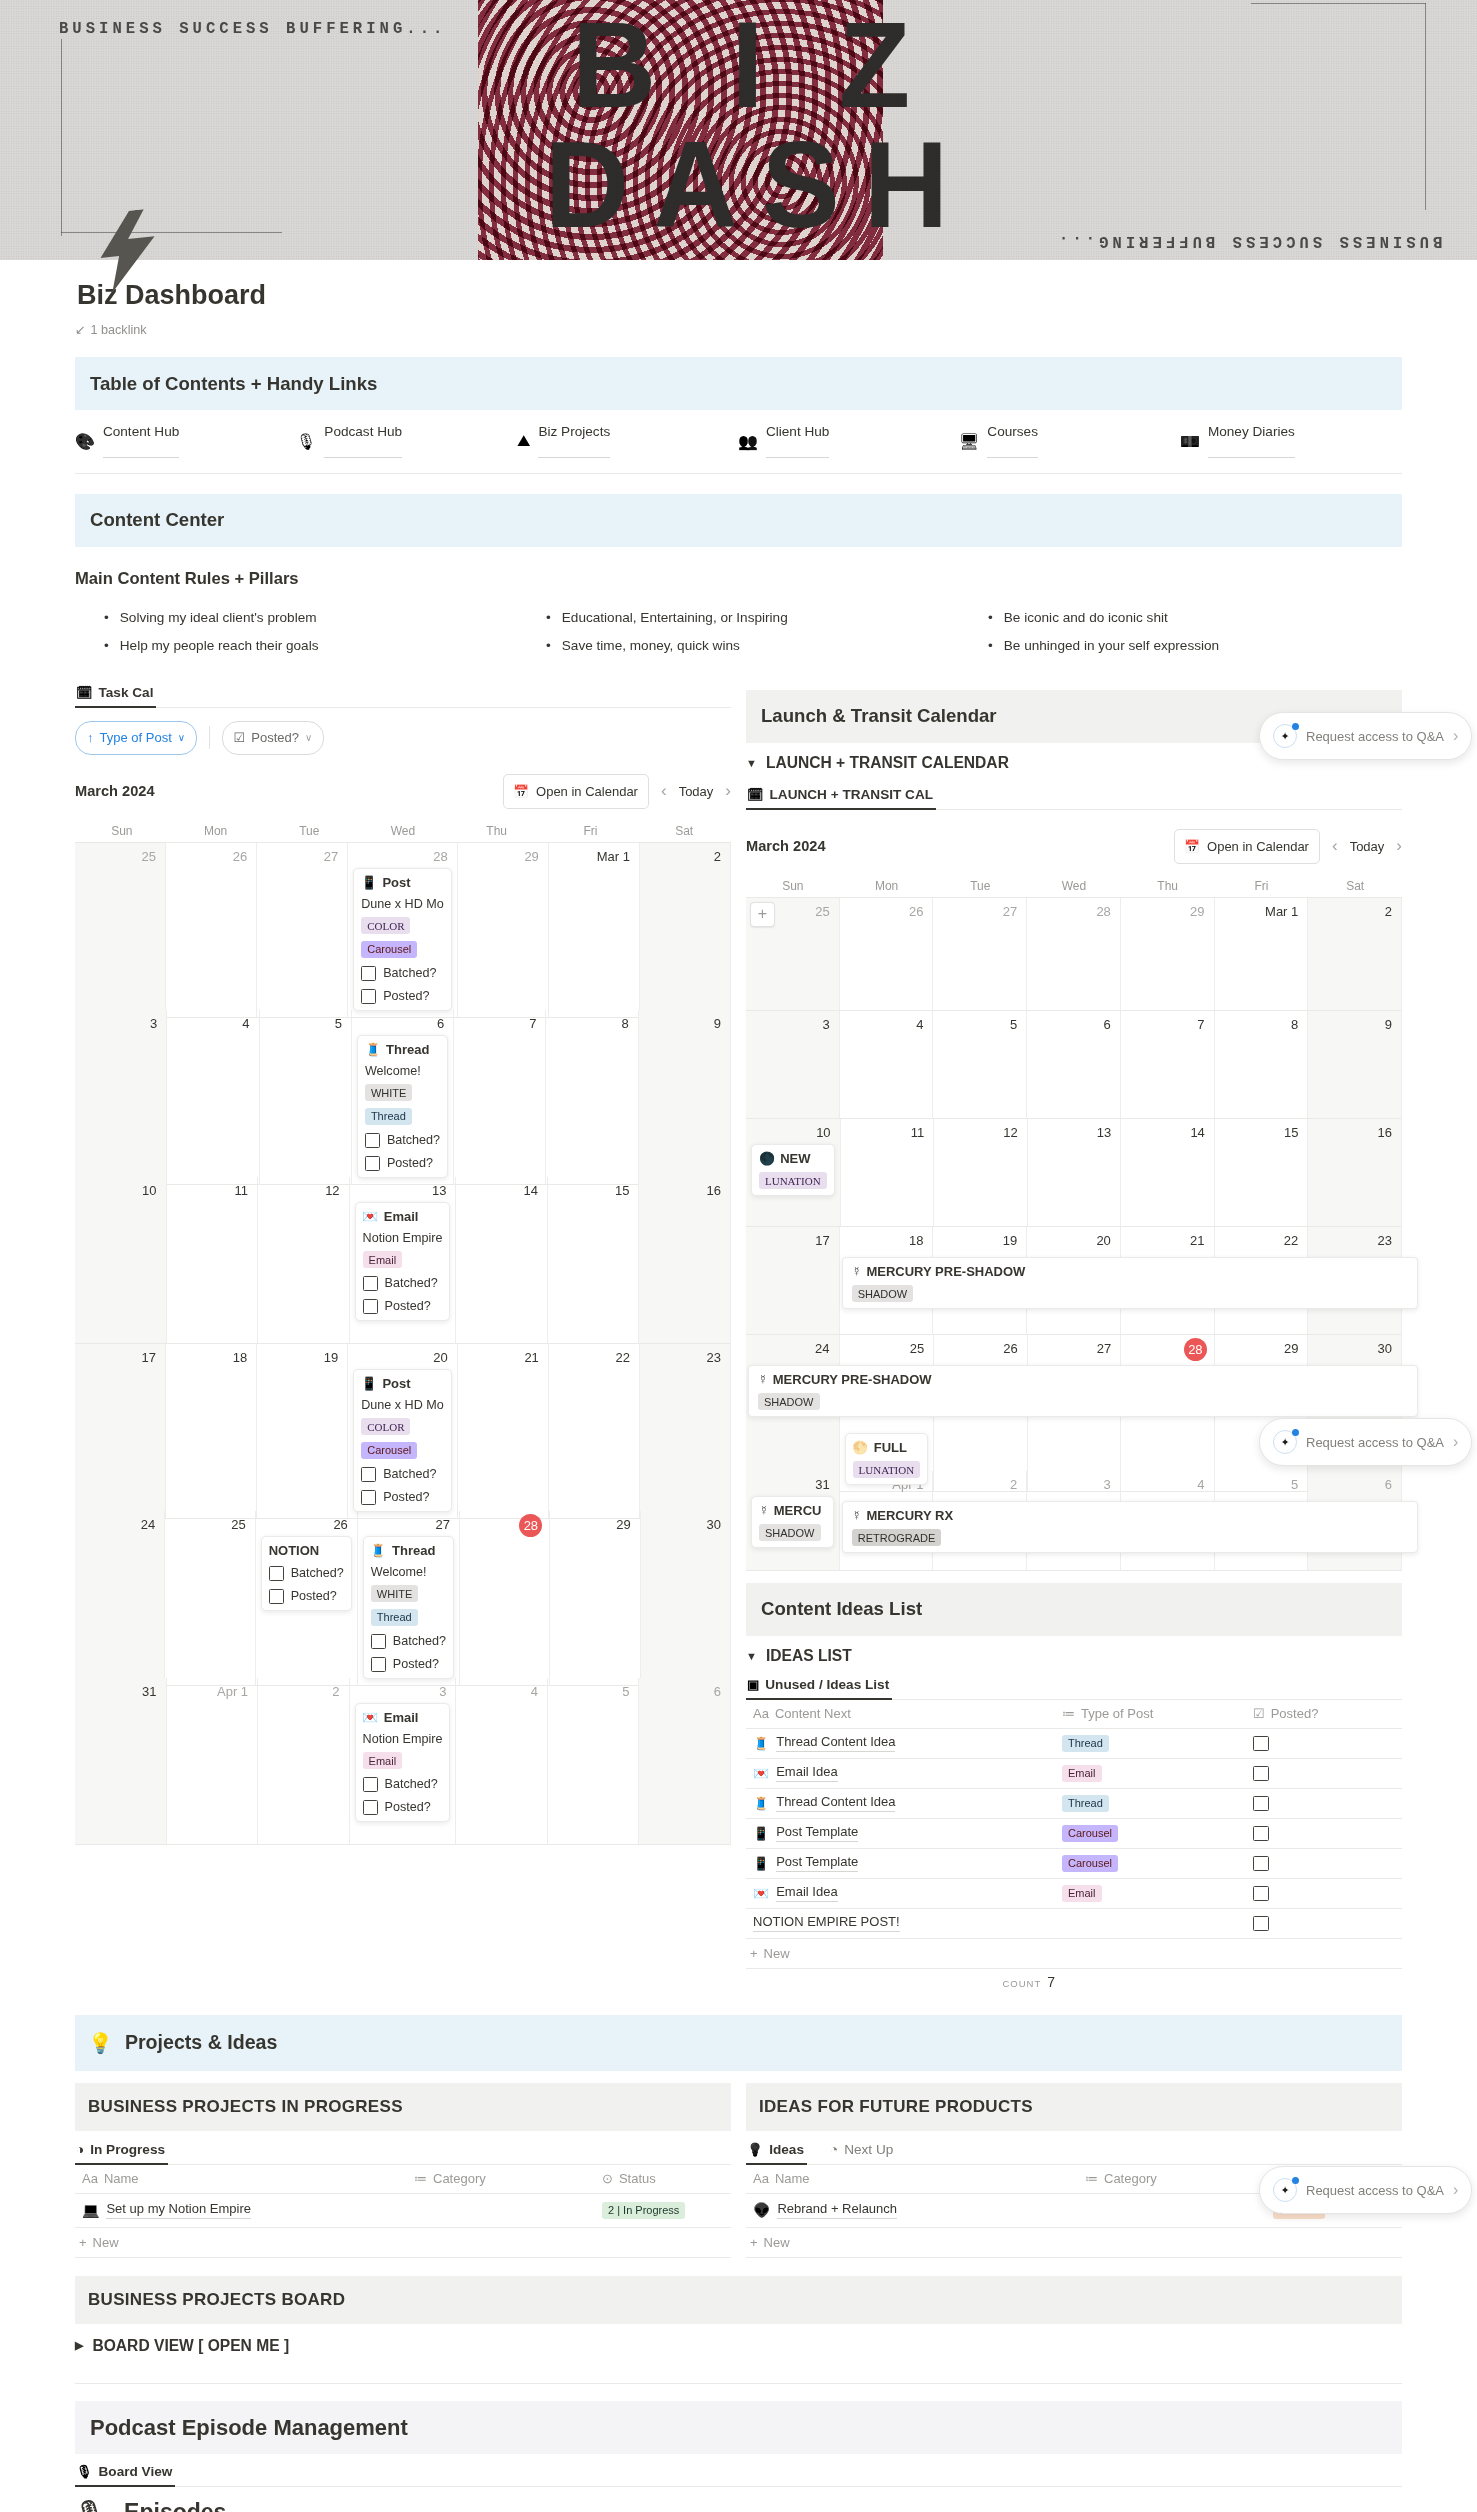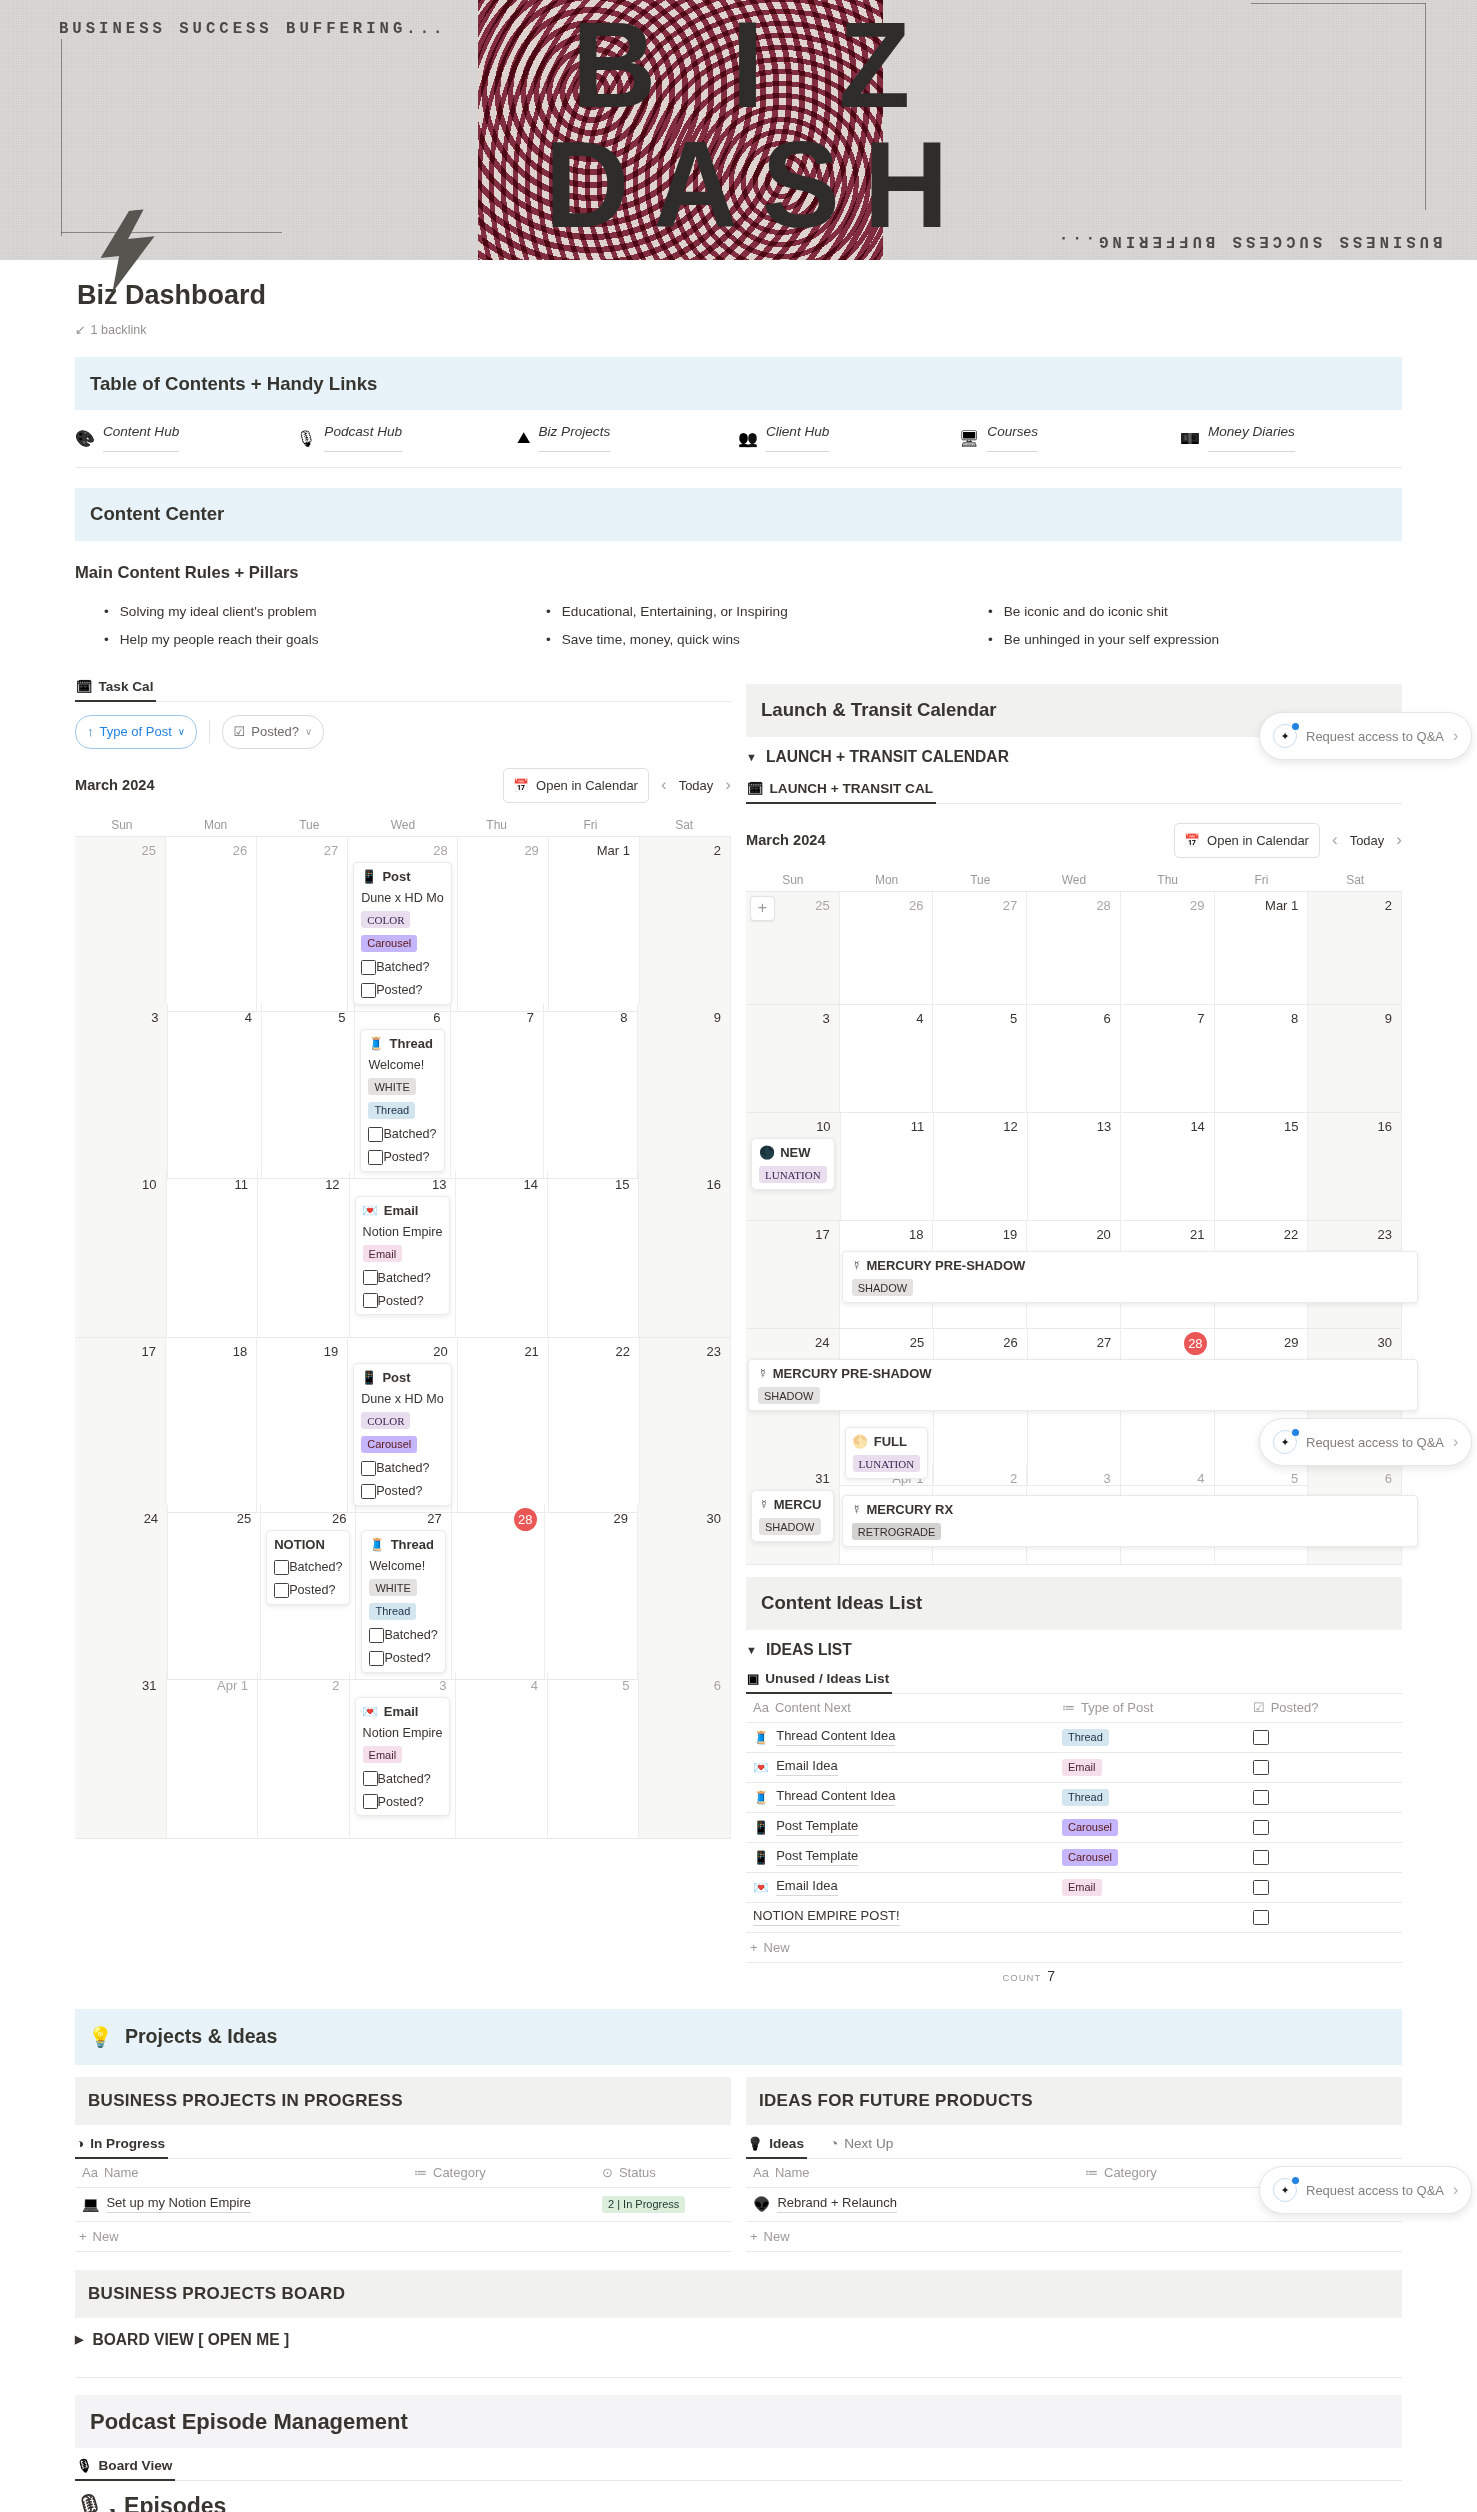--- a/index.html
+++ b/index.html
@@ -30,21 +30,21 @@
   
   .content{padding:0 75px;position:relative;}
   .pagetitle{font-size:27px;font-weight:700;margin:20px 0 0 2px;}
   .backlink{margin-top:11px;color:#91908d;font-size:12.6px;display:flex;align-items:center;gap:5px;}
   .h2banner{margin-top:20px;height:53px;background:#e7f3f8;display:flex;align-items:center;
      padding:0 15px;font-size:18.6px;font-weight:700;}
   .h2banner.gray{background:#f1f1ef;}
   .divider{height:0.5px;background:#e9e9e7;margin-top:15px;}
   .links{display:flex;margin-top:14px;}
   .link{width:221px;flex:none;display:flex;align-items:center;gap:8px;font-size:13.6px;font-weight:500;}
-  .link .lbl{border-bottom:1px solid #d8d6d3;padding-bottom:12px;font-style:italic;}
+  .link .lbl{border-bottom:1px solid #d8d6d3;padding-bottom:18px;}
   .icon-dark{filter:grayscale(1) brightness(0.45) contrast(1.6);font-size:16px;}
   .h3{margin-top:22px;font-size:16.6px;font-weight:700;}
   .bullets{display:flex;margin-top:8px;}
   .bcol{width:442px;flex:none;}
   .bullet{display:flex;gap:11px;margin-top:13px;font-size:13.6px;padding-left:29px;align-items:baseline;}
   .dot{font-size:13.6px;}
   
   .region{display:flex;gap:15px;margin-top:17px;}
   .colL,.colR{width:656px;flex:none;}
   .tabrow{margin-top:15px;display:flex;border-bottom:0.5px solid #e9e9e7;}
@@ -77,21 +77,21 @@
   .todaynum{width:23px;height:23px;border-radius:50%;background:#eb5757;color:#fff;
      display:flex;align-items:center;justify-content:center;margin:-3px -2px 0 0;}
   .ev-card{background:#fff;border:0.5px solid #ebeae8;border-radius:5px;
      box-shadow:0 1.5px 5px rgba(15,15,15,.08);padding:6px 7px;margin:2px 1px;position:relative;z-index:3;overflow:hidden;}
   .ev-trow{display:flex;align-items:center;gap:5px;white-space:nowrap;overflow:hidden;}
   .ev-title{font-weight:700;font-size:13px;}
   .ev-icon{font-size:13px;}
   .ev-text{margin-top:7px;font-size:12.6px;white-space:nowrap;overflow:hidden;}
   .tagline{margin-top:6.5px;white-space:nowrap;overflow:hidden;}
   .tag{display:inline-block;font-size:11px;padding:2.5px 6px;border-radius:3px;white-space:nowrap;}
-  .ev-check{display:flex;align-items:center;margin-top:8px;font-size:12.6px;}
+  .ev-check{display:flex;gap:7px;margin-top:8px;font-size:12.6px;}
   .cb{width:13px;height:13px;border:1.3px solid #44423d;border-radius:1.5px;flex:none;background:#fff;}
   .cal-bar{position:absolute;top:30px;background:#fff;border:0.5px solid #ebeae8;border-radius:4px;
      box-shadow:0 1.5px 5px rgba(15,15,15,.08);padding:6px 9px;z-index:2;overflow:hidden;}
   .plusbtn{position:absolute;top:4px;left:4px;width:23px;height:23px;border:0.5px solid #e3e2e0;border-radius:4px;
      background:#fff;box-shadow:0 0.5px 1.5px rgba(0,0,0,.08);color:#9b9a97;font-size:16px;
      display:flex;align-items:center;justify-content:center;z-index:3;}
   .toggleline{margin-top:11px;display:flex;align-items:center;gap:9px;font-size:15.6px;font-weight:700;}
   .tri{font-size:11px;}
   
   .tag-purple{background:#e8deee;color:#412454;font-family:Liberation Serif, serif;}

